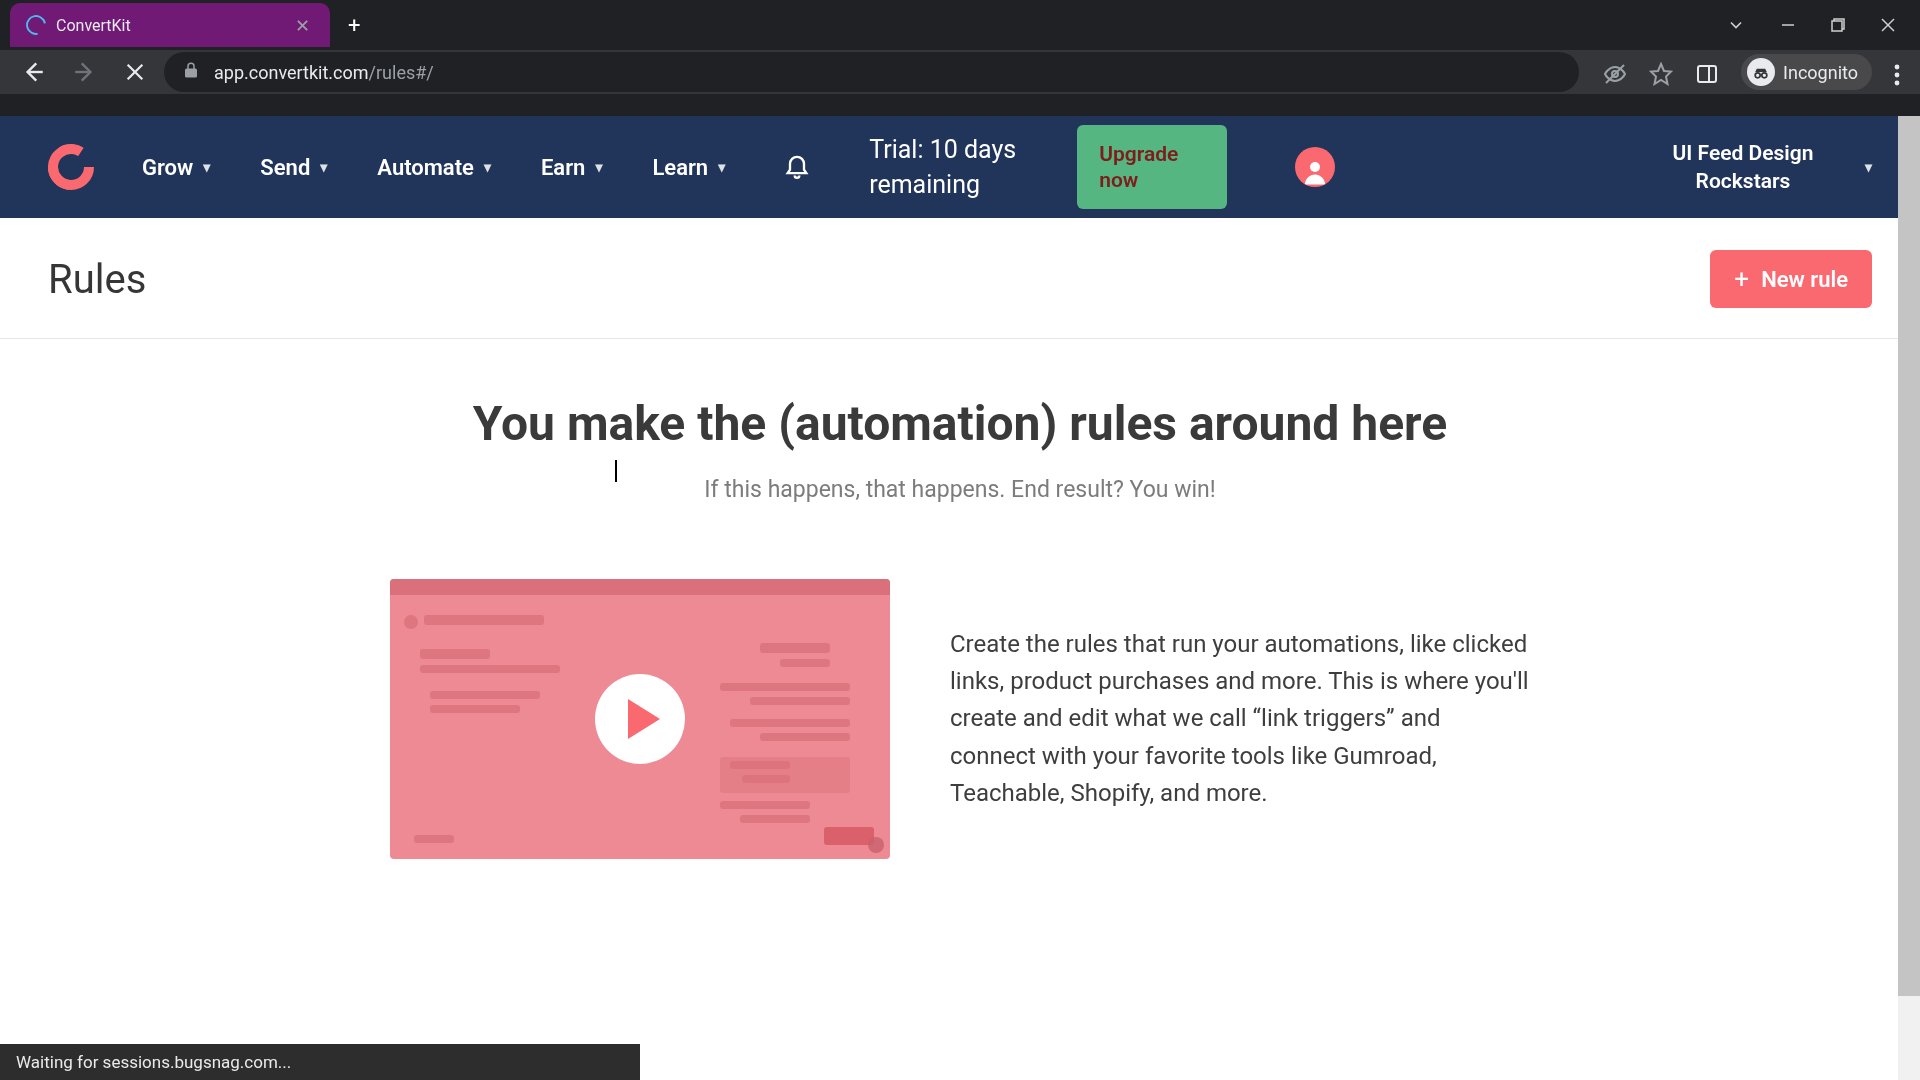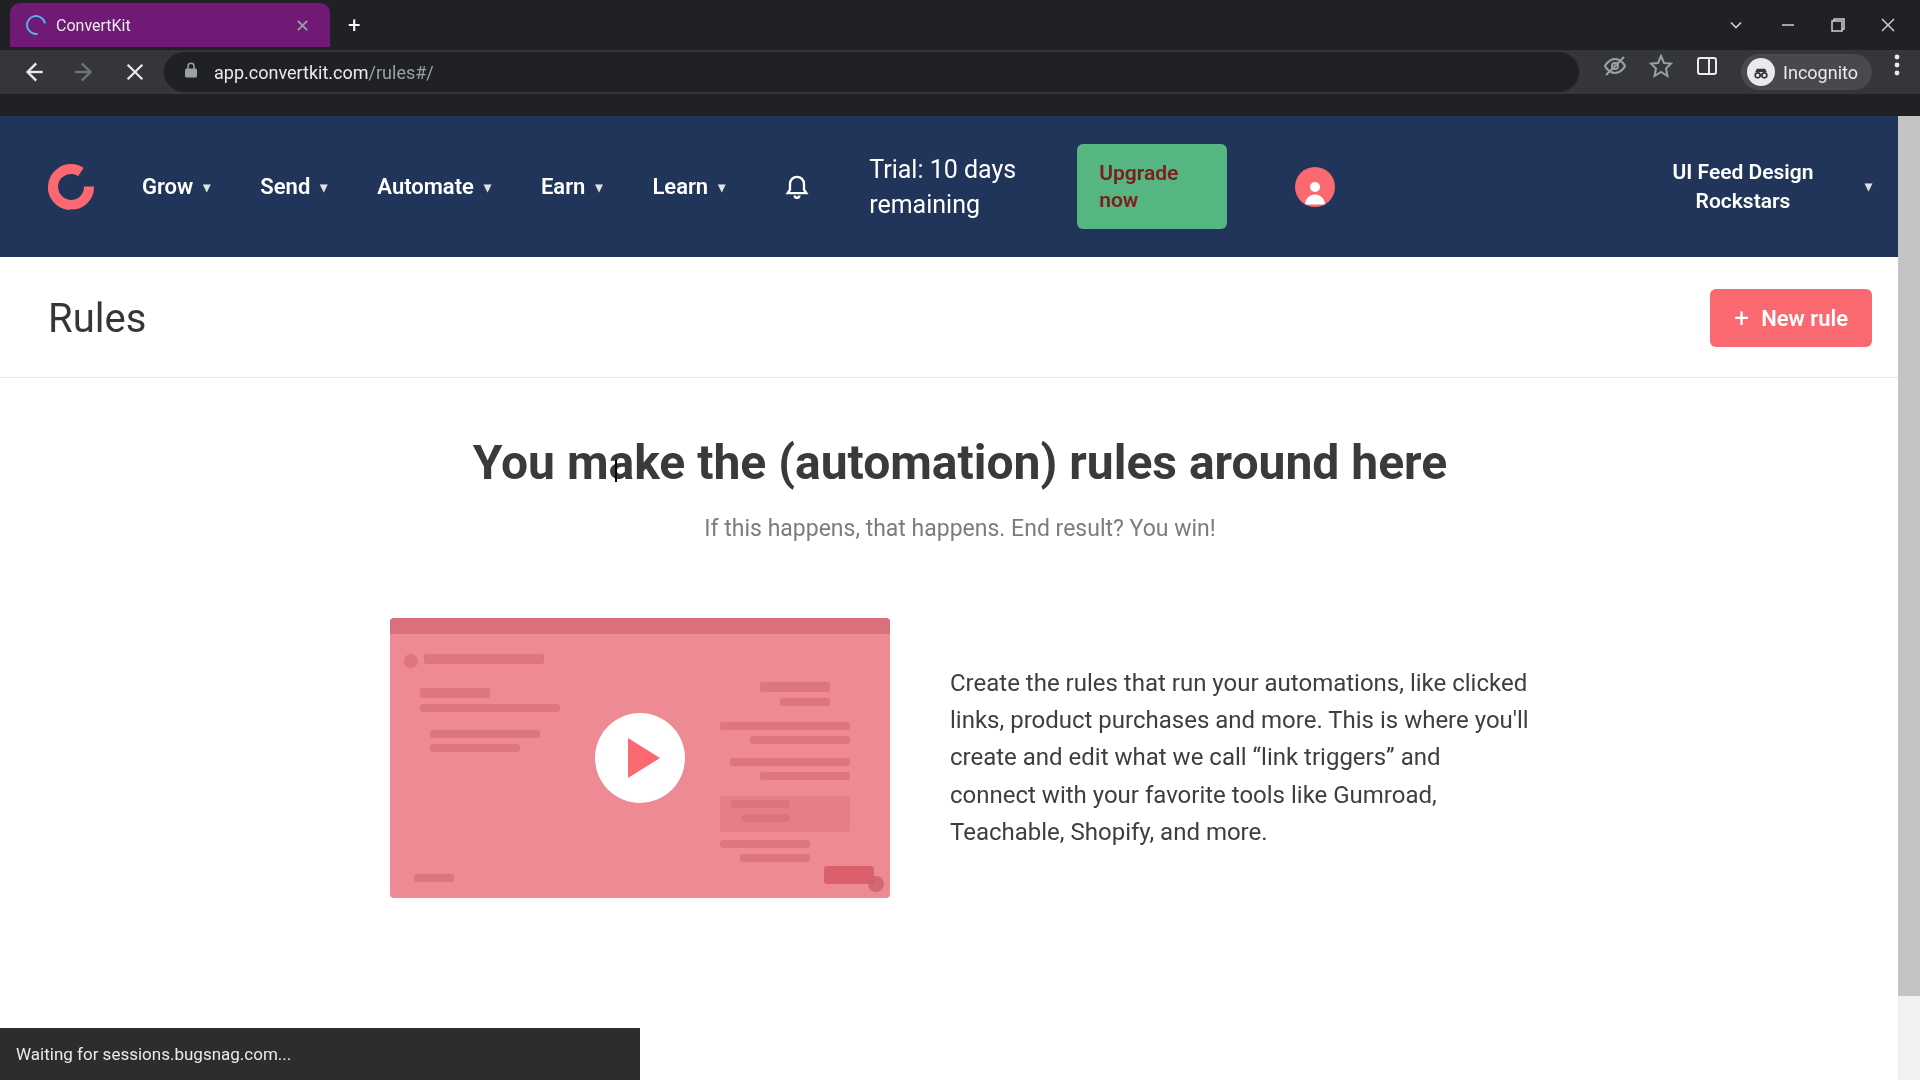--- a/index.html
+++ b/index.html
@@ -79,21 +79,21 @@
       color: #9aa0a6;
       gap: 14px;
     }
     .url-text {
       font-size: 18px;
       color: #e8eaed;
     }
     .url-text .dim { color: #9aa0a6; }
     .addr-right {
       display: flex;
-      align-items: flex-start;
+      align-items: flex-end;
       gap: 22px;
       padding: 0 8px 0 14px;
       color: #e8eaed;
     }
     .incognito-pill {
       display: flex;
       align-items: center;
       gap: 8px;
       background: #49494c;
       border-radius: 24px;
@@ -105,21 +105,21 @@
       height: 28px;
       background: #e8eaed;
       border-radius: 50%;
       display: flex;
       align-items: center;
       justify-content: center;
     }
     
     .app-header {
       background: #21355a;
-      height: 141px;
+      height: 102px;
       display: flex;
       align-items: center;
       padding: 0 48px;
       gap: 48px;
       color: #fff;
     }
     .logo-ck {
       width: 46px;
       height: 46px;
       position: relative;
@@ -306,21 +306,21 @@
       background: #c4c4c4;
     }
     
     .status-bar {
       position: absolute;
       bottom: 0;
       left: 0;
       background: #2d2d2d;
       color: #eaeaea;
       font-size: 17px;
-      padding: 16px 16px;
+      padding: 8px 16px;
       min-width: 640px;
     }
   </style>
 </head>
 <body>
 
 <div class="browser-chrome">
   <div class="tabs-row">
     <div class="tab">
       <span class="favicon-ck"></span>

